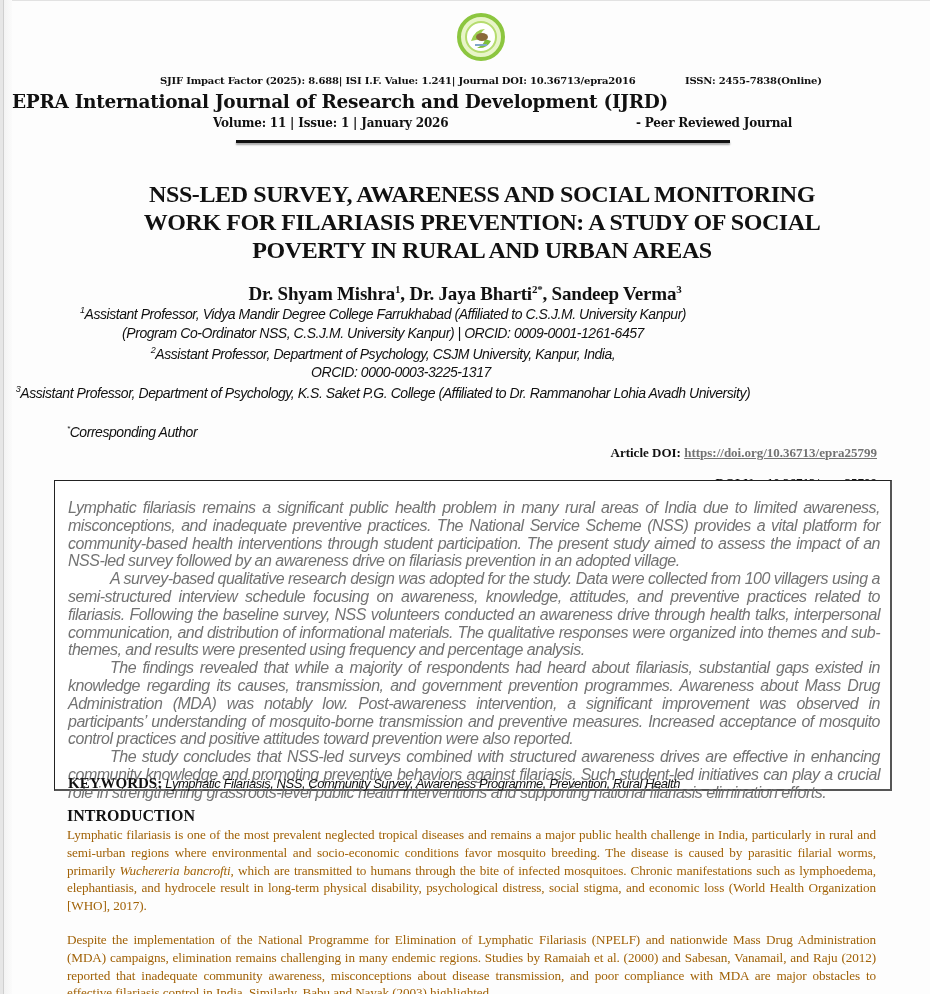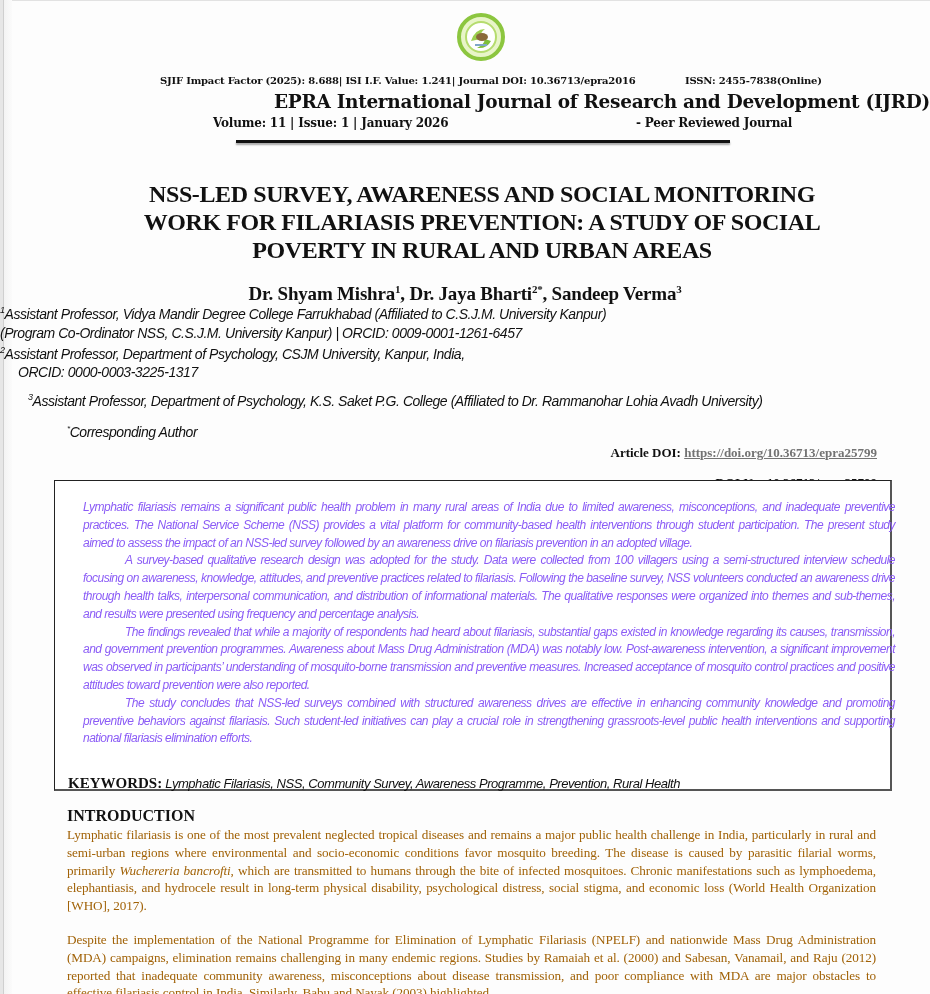--- a/index.html
+++ b/index.html
@@ -15,21 +15,21 @@
   .top-line { position: absolute; left: 12px; top: 0; width: 918px; height: 1px; background: #e2e2e2; }
   .page { position: absolute; left: 12px; top: 0; width: 918px; height: 994px; }
 
   .logo { position: absolute; left: 445px; top: 13px; width: 48px; height: 48px; }
   .hdr-meta {
     position: absolute; left: 148px; top: 75px; width: 680px; white-space: nowrap;
     font-family: "DejaVu Serif", serif; font-size: 10px; font-weight: bold; letter-spacing: -0.2px; color: #111;
   }
   .hdr-meta .issn { position: absolute; left: 525px; top: 0; }
   .journal-name {
-    position: absolute; left: 0; top: 91px; width: 918px; text-align: right;
+    position: absolute; left: 0; top: 91px; width: 918px; text-align: left;
     font-family: "DejaVu Serif", serif; font-size: 18.5px; font-weight: bold; letter-spacing: -0.3px; color: #111;
   }
   .vol-line {
     position: absolute; left: 201px; top: 116px; white-space: nowrap;
     font-family: "DejaVu Serif", serif; font-size: 12px; font-weight: bold; letter-spacing: -0.2px;
   }
   .peer { position: absolute; left: 624px; top: 116px; white-space: nowrap;
     font-family: "DejaVu Serif", serif; font-size: 12px; font-weight: bold; letter-spacing: -0.2px; }
   .hdr-rule {
     position: absolute; left: 224px; top: 140px; width: 494px; height: 3px;
@@ -40,21 +40,21 @@
     position: absolute; left: 60px; top: 180px; width: 820px; text-align: center;
     font-family: "Liberation Serif", serif; font-weight: bold; font-size: 24px; line-height: 28px;
     letter-spacing: -0.4px; color: #111;
   }
   .authors {
     position: absolute; left: 0; top: 283px; width: 930px; text-align: center;
     font-family: "Liberation Serif", serif; font-weight: bold; font-size: 19px; letter-spacing: -0.2px;
   }
   .authors sup { font-size: 11px; }
   .aff {
-    position: absolute; left: 0; width: 766px; text-align: left;
+    position: absolute; left: 0; width: 766px; text-align: center;
     font-family: "Liberation Sans", sans-serif; font-style: italic; font-size: 14px; letter-spacing: -0.45px; color: #111;
     white-space: nowrap;
   }
   .aff sup { font-size: 9px; }
   .corr { position: absolute; left: 67px; top: 424px; font-family: "Liberation Sans", sans-serif;
     font-style: italic; font-size: 14px; letter-spacing: -0.45px; }
   .corr sup { font-size: 8px; }
   .doi-line { position: absolute; right: 53px; top: 445px; font-family: "Liberation Serif", serif;
     font-weight: bold; font-size: 13px; white-space: nowrap; }
   .doi-line a { color: #737373; text-decoration: underline; }
@@ -63,22 +63,22 @@
 
   .abstract-box {
     position: absolute; left: 54px; top: 480px; width: 838px; height: 311px;
     border: 1px solid #222; border-right: 2px solid #555; border-bottom: 2px solid #555;
     box-sizing: border-box; background: #fff;
   }
   .abs-title { position: absolute; left: 0; top: 1px; width: 100%; text-align: center;
     font-family: "Liberation Serif", serif; font-weight: bold; font-size: 15px; }
   .abs-text {
     position: absolute; left: 13px; top: 18px; width: 812px;
-    font-family: "Liberation Sans", sans-serif; font-style: italic; font-size: 12px; line-height: 17.8px;
-    letter-spacing: -0.5px; text-align: justify; color: #8b5cf6; margin-left: 15px;
+    font-family: "Liberation Sans", sans-serif; font-style: italic; font-size: 16px; line-height: 17.8px;
+    letter-spacing: -0.5px; text-align: justify; color: #737373;
   }
   .abs-text p { margin: 0; }
   .abs-text p.indent { text-indent: 42px; }
   .keywords { position: absolute; left: 13px; top: 294px; white-space: nowrap;
     font-family: "Liberation Sans", sans-serif; font-style: italic; font-size: 13px; letter-spacing: -0.45px; text-align: right; }
   .keywords .kw-label { font-family: "Liberation Serif", serif; font-style: normal; font-weight: bold; font-size: 15px; letter-spacing: 0; }
 
   .intro-heading { position: absolute; left: 67px; top: 807px; font-family: "Liberation Serif", serif;
     font-weight: bold; font-size: 16px; }
   .body-text {
@@ -121,21 +121,21 @@
   </div>
 
   <div class="authors" style="left:-12px;">
     <span>Dr. Shyam Mishra</span><sup>1</sup><span>, </span><span>Dr. Jaya Bharti</span><sup>2*</sup><span>, </span><span>Sandeep Verma</span><sup>3</sup>
   </div>
 
   <div class="aff" style="top:305px; left:-12px;"><sup>1</sup><span>Assistant Professor, Vidya Mandir Degree College Farrukhabad (Affiliated to C.S.J.M. University Kanpur)</span></div>
   <div class="aff" style="top:325px; left:-12px;"><span>(Program Co-Ordinator NSS, C.S.J.M. University Kanpur) | ORCID: 0009-0001-1261-6457</span></div>
   <div class="aff" style="top:345px; left:-12px;"><sup>2</sup><span>Assistant Professor, Department of Psychology, CSJM University, Kanpur, India,</span></div>
   <div class="aff" style="top:364px; left:-12px;padding-left:18px;"><span>ORCID: 0000-0003-3225-1317</span></div>
-  <div class="aff" style="top:392px; left:-12px;margin-left:28px;"><sup>3</sup><span>Assistant Professor, Department of Psychology, K.S. Saket P.G. College (Affiliated to Dr. Rammanohar Lohia Avadh University)</span></div>
+  <div class="aff" style="top:384px; left:-12px;"><sup>3</sup><span>Assistant Professor, Department of Psychology, K.S. Saket P.G. College (Affiliated to Dr. Rammanohar Lohia Avadh University)</span></div>
 
   <div class="corr" style="left:55px;"><sup>*</sup><span>Corresponding Author</span></div>
 
   <div class="doi-line">
     <span>Article DOI: </span><a href="#">https://doi.org/10.36713/epra25799</a>
   </div>
   <div class="doi-no">DOI No: 10.36713/epra25799</div>
 
   <div class="abstract-box" style="left:42px;">
     <div class="abs-text">

